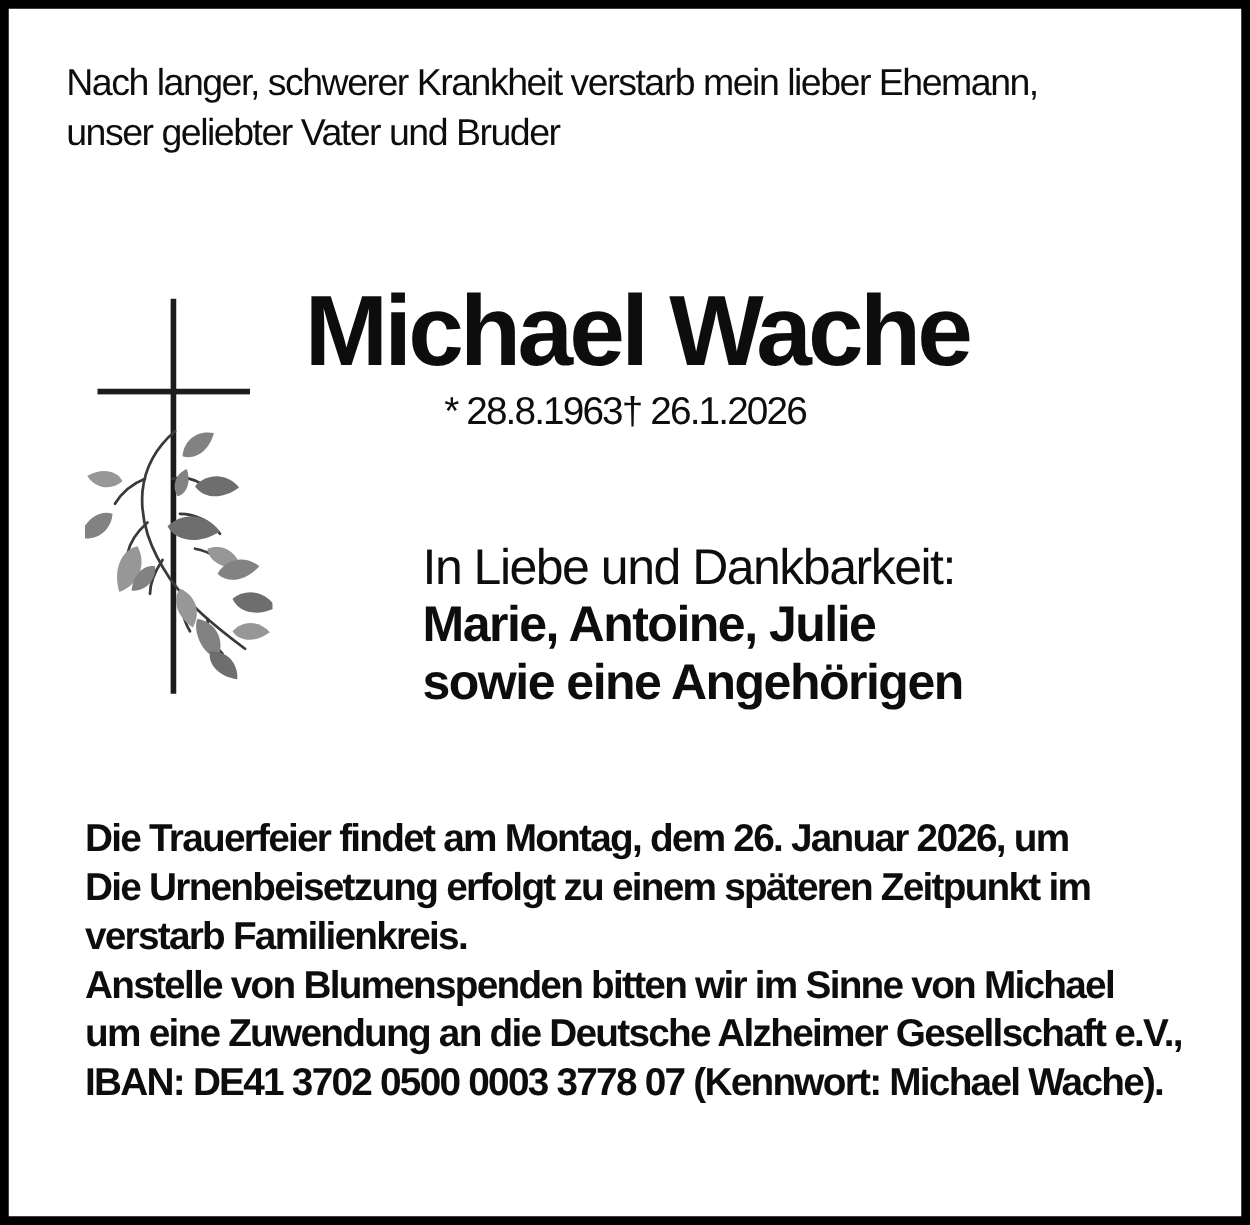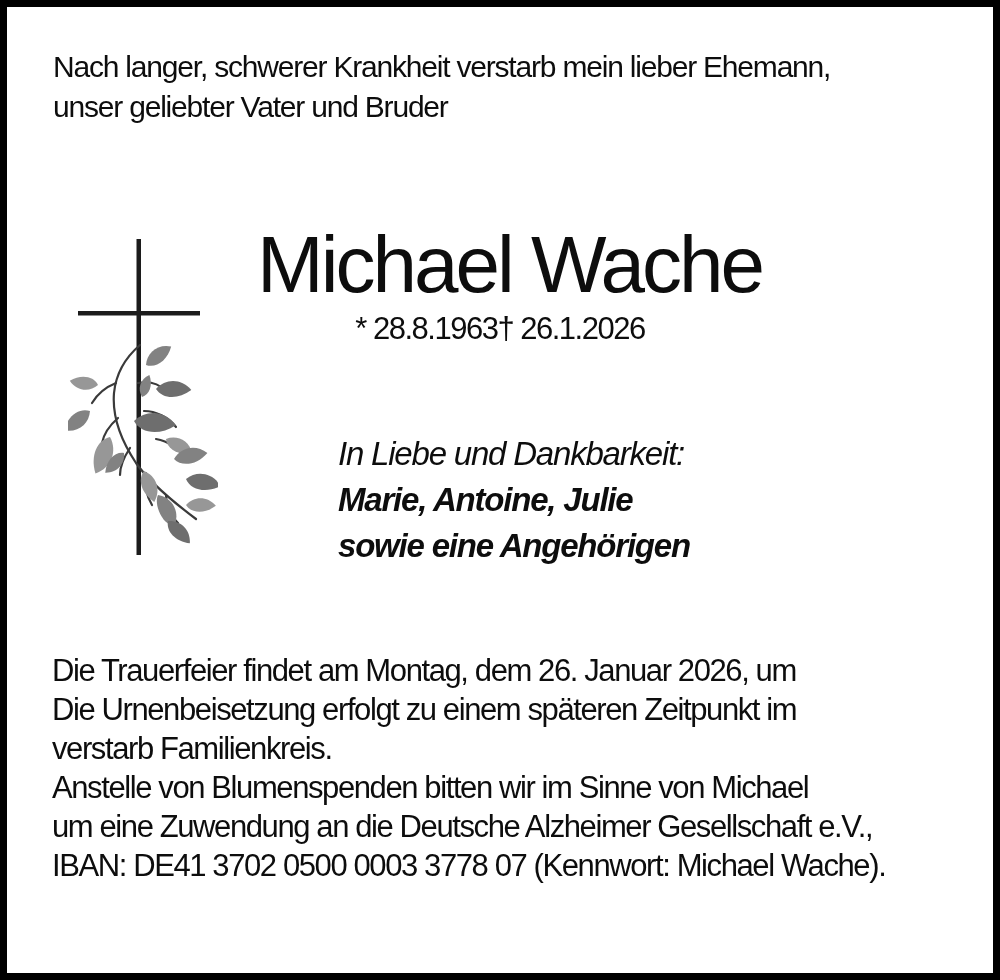--- a/index.html
+++ b/index.html
@@ -18,46 +18,46 @@
     pointer-events: none;
   }
   .intro {
     position: absolute; left: 53px; top: 47px;
     font-size: 30px; line-height: 40px; letter-spacing: -1.2px;
     white-space: nowrap;
   }
   .name {
     position: absolute; left: 0; right: 0; top: 225px;
     text-align: center;
-    font-size: 80px; line-height: 1; font-weight: 400;
+    font-size: 80px; line-height: 1; font-weight: 700;
     letter-spacing: -3px;
     white-space: nowrap;
     padding-left: 19px;
   }
   .dates {
     position: absolute; left: 0; right: 0; top: 311px;
     display: flex; justify-content: center; 
     font-size: 31px; letter-spacing: -1.5px;
     white-space: nowrap;
   }
   .memorial-art {
     position: absolute; left: 68px; top: 233px;
     width: 150px; height: 330px;
   }
   .condolence {
     position: absolute; left: 338px; top: 431px;
-    font-size: 33px; line-height: 46px; letter-spacing: -1.2px;
+    font-size: 40px; line-height: 46px; letter-spacing: -1.2px;
     white-space: nowrap;
-    font-style: italic;
   }
   .condolence .bold { font-weight: 700; }
   .funeral {
-    position: absolute; left: 52px; top: 651px;
+    position: absolute; left: 68px; top: 651px;
     font-size: 31px; line-height: 39px; letter-spacing: -1.4px;
     white-space: nowrap;
+    font-weight: bold;
   }
 </style>
 </head>
 <body>
 
 <div class="frame"></div>
 
 <div>
 
   <div class="intro">

